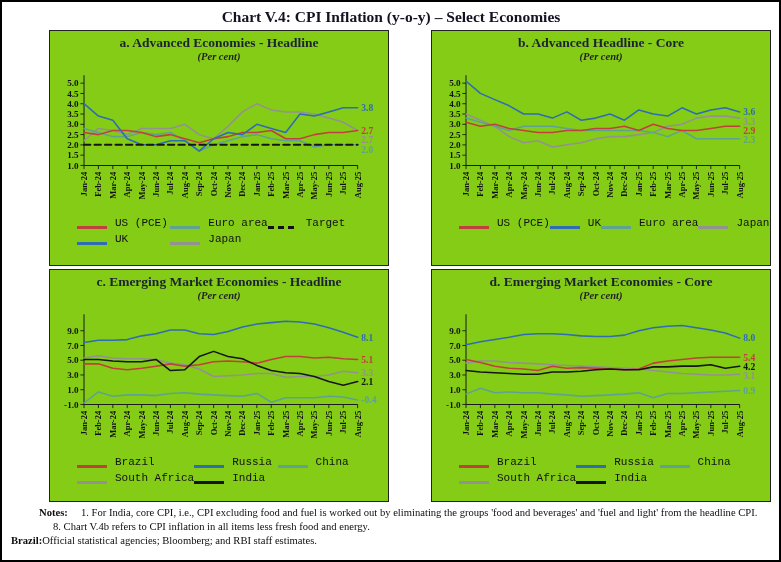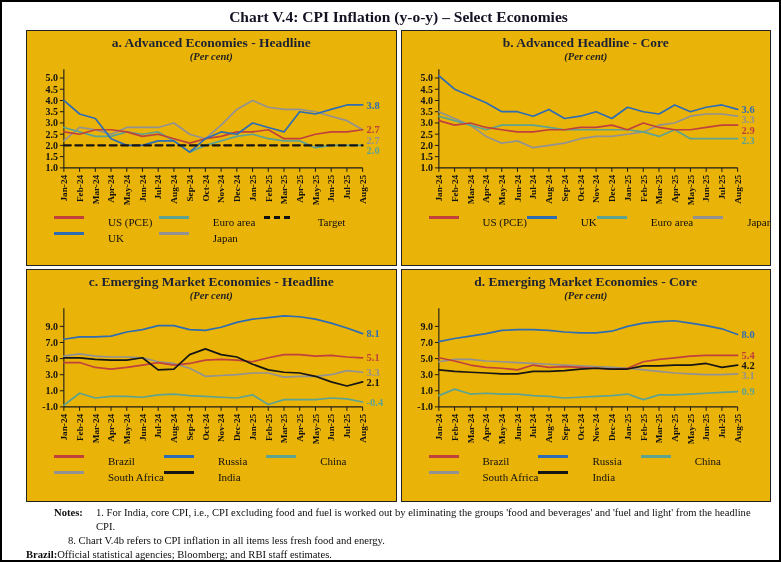--- a/index.html
+++ b/index.html
@@ -1,26 +1,26 @@
 <!DOCTYPE html>
 <html><head>
 <meta charset="utf-8">
 <style>
   html,body{margin:0;padding:0;background:#fff;}
   body{width:781px;height:562px;position:relative;font-family:"Liberation Serif","DejaVu Serif",serif;color:#111;}
-  .frame{position:absolute;inset:0;border:2px solid #000;background:#fff;box-sizing:border-box;padding:3px 8px 0 24px;}
+  .frame{position:absolute;inset:0;border:2px solid #000;background:#fff;box-sizing:border-box;padding:3px 8px 0 9px;}
   .main-title{text-align:center;font-weight:bold;font-size:15.5px;color:#121223;padding:3px 0 4px 0;}
   .grid{display:grid;grid-template-columns:1fr 1fr;grid-template-rows:236px 233px;gap:3px 4px;}
-  .panel{border:1px solid #222;box-sizing:border-box;padding:2px 3px;overflow:hidden;background:#eab308;}
+  .panel{border:1px solid #222;box-sizing:border-box;padding:2px 3px;overflow:hidden;background:#84cc16;margin-left:38px;}
   .panel-title{text-align:center;font-weight:bold;font-size:13.5px;color:#1d2233;margin-top:2px;line-height:1.2;}
   .panel-sub{text-align:center;font-style:italic;font-weight:600;font-size:10.5px;color:#222;line-height:1.1;}
   .chart-host{display:flex;justify-content:center;margin-top:1px;}
   svg text{font-family:"Liberation Serif","DejaVu Serif",serif;}
   .legend{display:grid;padding:0 24px;row-gap:3px;margin-top:2px;}
-  .lg-item{display:flex;align-items:flex-start;gap:24px;min-height:13px;}
+  .lg-item{display:flex;align-items:flex-end;gap:8px;min-height:13px;font-family:Liberation Mono, monospace;}
   .swatch{width:30px;height:3px;flex:none;display:inline-block;}
   .swatch.dashed{background:repeating-linear-gradient(90deg,#111 0 6px,transparent 6px 10px);}
   .lg-label{font-size:11px;color:#111;white-space:nowrap;}
   .notes{font-size:10.6px;line-height:1.32;margin-top:4px;color:#0d0d0d;}
   .note-row{display:flex;}
   .nlab{font-weight:bold;width:42px;flex:none;margin-left:28px;}
   .nind{width:42px;flex:none;}
   .ntext{flex:1;}
   .src-label{font-weight:bold;}
 </style>

